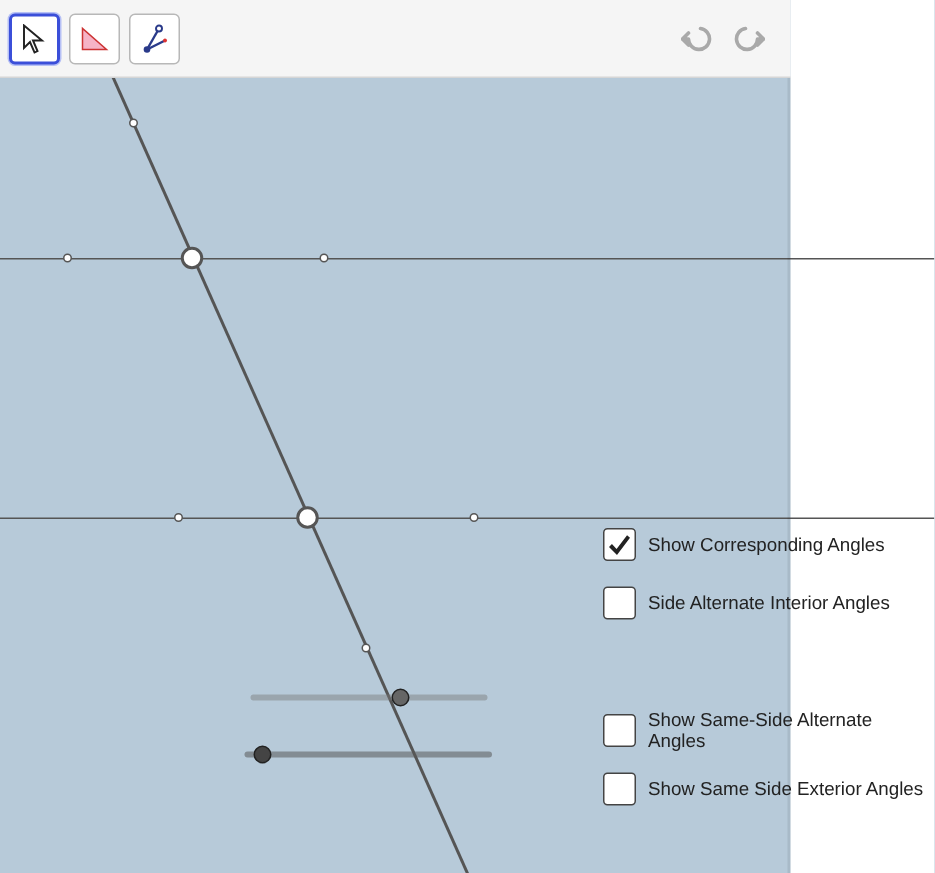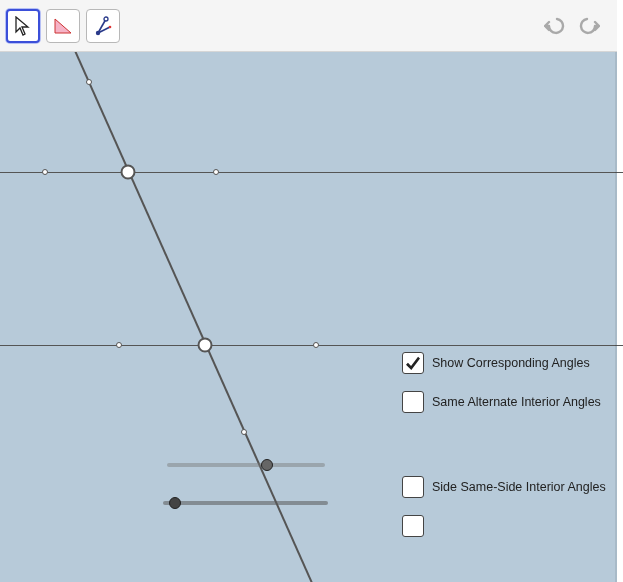--- a/index.html
+++ b/index.html
@@ -1,17 +1,17 @@
 <!DOCTYPE html>
 <html><head>
 <meta charset="utf-8">
 <style>
   * { box-sizing: border-box; margin: 0; padding: 0; }
   html, body { width: 623px; height: 582px; overflow: hidden; font-family: Arial, Helvetica, sans-serif; }
-  .app { width: 617px; height: 582px; position: relative; background: #b7cad9; }
+  .app { width: 527px; height: 582px; position: relative; background: #b7cad9; }
 
   
   .toolbar {
     position: absolute; left: 0; top: 0; right: 0; height: 52px;
     background: #f5f5f5; border-bottom: 1px solid #d6d6d6;
     display: flex; align-items: center; padding: 0 6px;
   }
   .tool-btn {
     width: 34px; height: 34px; border: 1px solid #b8b8b8; border-radius: 4px;
     background: #fff; margin-right: 6px; display: flex; align-items: center; justify-content: center;
@@ -139,27 +139,28 @@
       <div class="knob"></div>
     </div>
 
     <div class="checks">
       <div class="check-row">
         <div class="cb checked"></div>
         <span>Show Corresponding Angles</span>
       </div>
       <div class="check-row">
         <div class="cb"></div>
-        <span>Same Alternate Interior Angles</span>
+        <span>Side Alternate Interior Angles</span>
       </div>
       <div class="gap"></div>
       <div class="check-row">
         <div class="cb"></div>
-        <span>Side Same-Side Interior Angles</span>
+        <span>Show Same-Side Alternate Angles</span>
       </div>
       <div class="check-row">
         <div class="cb"></div>
+        <span>Show Same Side Exterior Angles</span>
       </div>
     </div>
 
   </div>
   <div class="shadow-border"></div>
 </div>
 
 </body></html>

